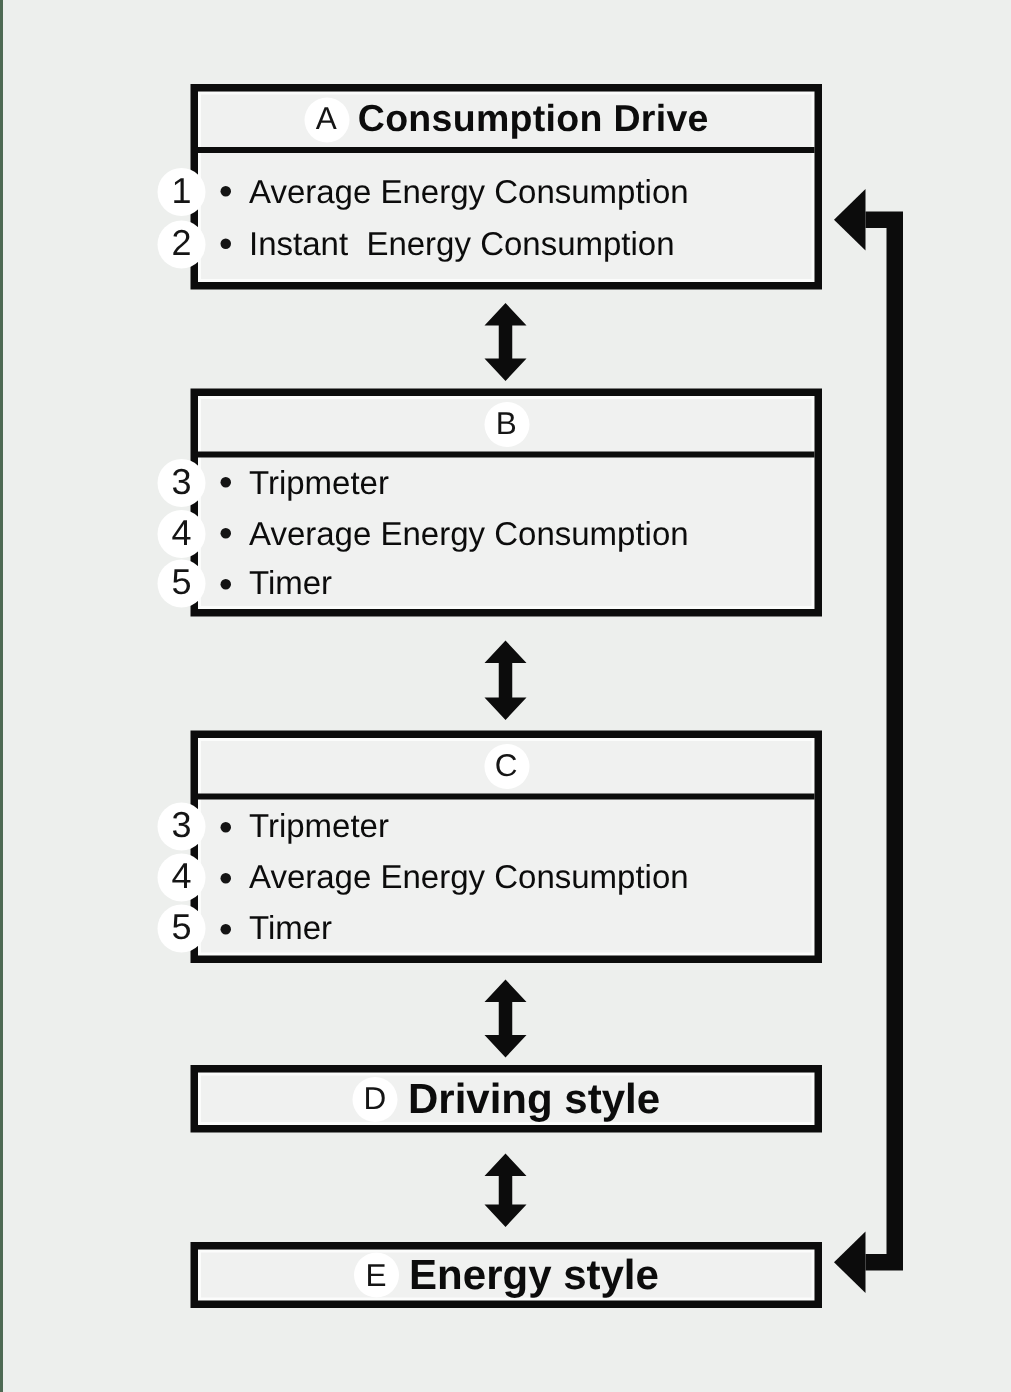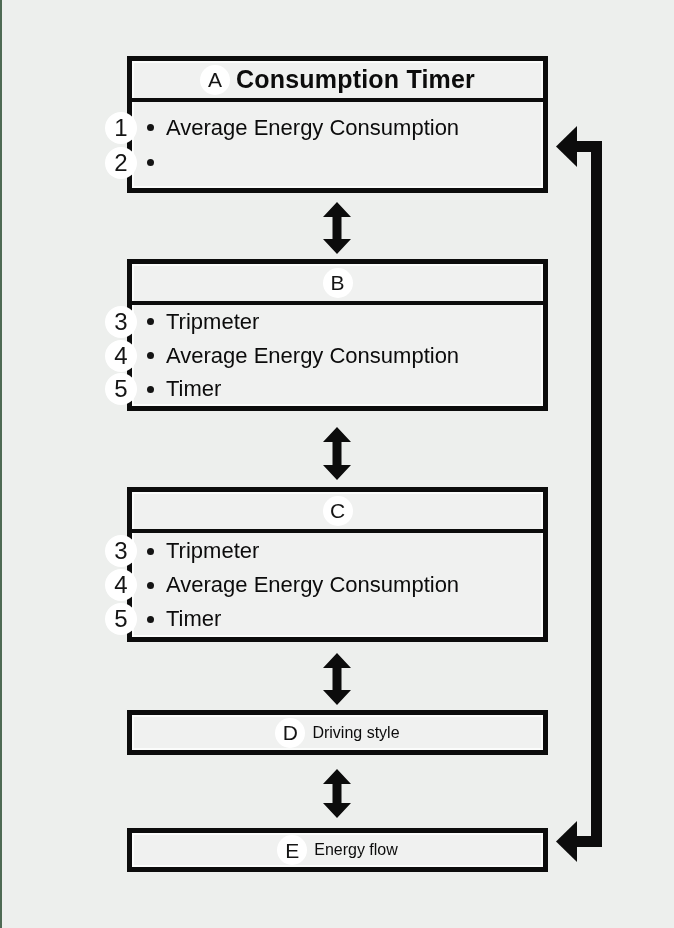--- a/index.html
+++ b/index.html
@@ -21,21 +21,21 @@
   .box-d{top:710px;height:45px;}
   .box-e{top:828px;height:44px;}
   .box-header{
     height:41px;box-sizing:border-box;border-bottom:4px solid #0c0c0c;
     display:flex;align-items:center;justify-content:center;gap:6px;
   }
   .plain-header{
     height:100%;display:flex;align-items:center;justify-content:center;gap:7px;
   }
   .box-title{font-size:25px;font-weight:bold;letter-spacing:0.2px;}
-  .plain-title{font-size:16px;font-weight:normal;}
+  .plain-title{font-size:28px;font-weight:bold;}
   .badge{
     background:#ffffff;border-radius:50%;color:#151515;
     display:flex;align-items:center;justify-content:center;flex:none;
   }
   .letter-badge{width:30px;height:30px;font-size:21px;line-height:1;}
   .box-body{
     display:flex;flex-direction:column;justify-content:center;
     height:calc(100% - 41px);box-sizing:border-box;
   }
   .item{
@@ -56,31 +56,32 @@
 </style>
 </head>
 <body>
 
 <div class="canvas">
   <div class="edge-line"></div>
 
   <div class="box box-a">
     <div class="box-header">
       <span class="badge letter-badge">A</span>
-      <span class="box-title">Consumption Timer</span>
+      <span class="box-title">Consumption Drive</span>
     </div>
     <div class="box-body">
       <div class="item">
         <span class="badge num-badge">1</span>
         <span class="dot"></span>
         <span class="label">Average Energy Consumption</span>
       </div>
       <div class="item">
         <span class="badge num-badge">2</span>
         <span class="dot"></span>
+        <span class="label">Instant  Energy Consumption</span>
       </div>
     </div>
   </div>
 
   <div class="box box-b">
     <div class="box-header">
       <span class="badge letter-badge">B</span>
     </div>
     <div class="box-body">
       <div class="item">
@@ -127,21 +128,21 @@
   <div class="box box-d">
     <div class="plain-header">
       <span class="badge letter-badge">D</span>
       <span class="plain-title">Driving style</span>
     </div>
   </div>
 
   <div class="box box-e">
     <div class="plain-header">
       <span class="badge letter-badge">E</span>
-      <span class="plain-title">Energy flow</span>
+      <span class="plain-title">Energy style</span>
     </div>
   </div>
 
   <svg class="arrow-layer" viewBox="0 0 674 928">
     <path fill="#0c0c0c" d="M337,202 L351,217 L341.5,217 L341.5,239 L351,239 L337,254 L323,239 L332.5,239 L332.5,217 L323,217 Z"></path>
     <path fill="#0c0c0c" d="M337,427 L351,442 L341.5,442 L341.5,465 L351,465 L337,480 L323,465 L332.5,465 L332.5,442 L323,442 Z"></path>
     <path fill="#0c0c0c" d="M337,653 L351,668 L341.5,668 L341.5,690 L351,690 L337,705 L323,690 L332.5,690 L332.5,668 L323,668 Z"></path>
     <path fill="#0c0c0c" d="M337,769 L351,784 L341.5,784 L341.5,803 L351,803 L337,818 L323,803 L332.5,803 L332.5,784 L323,784 Z"></path>
     <g fill="#0c0c0c">
       <path d="M577,141 L602,141 L602,847 L577,847 L577,836 L591,836 L591,152 L577,152 Z"></path>

